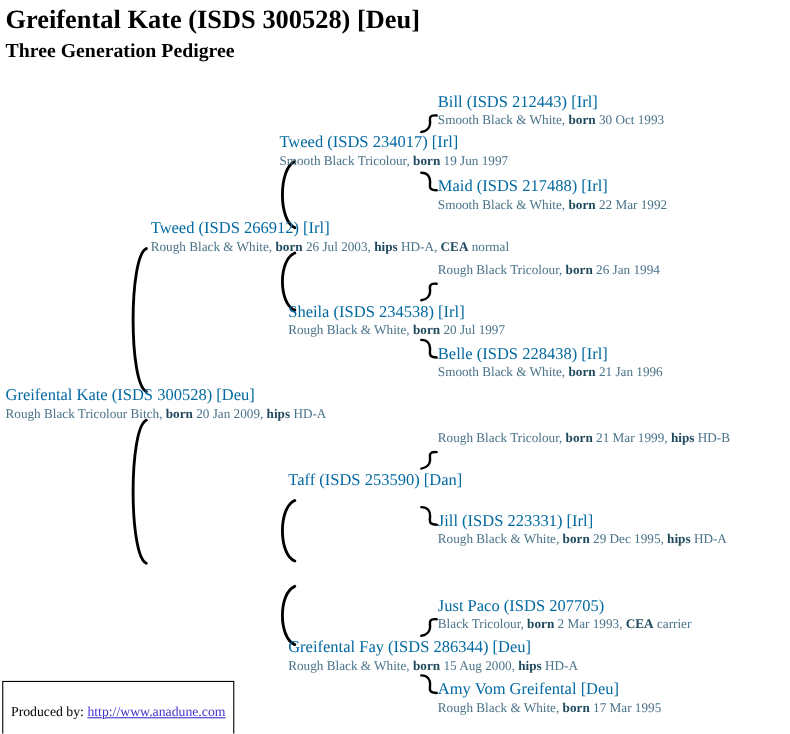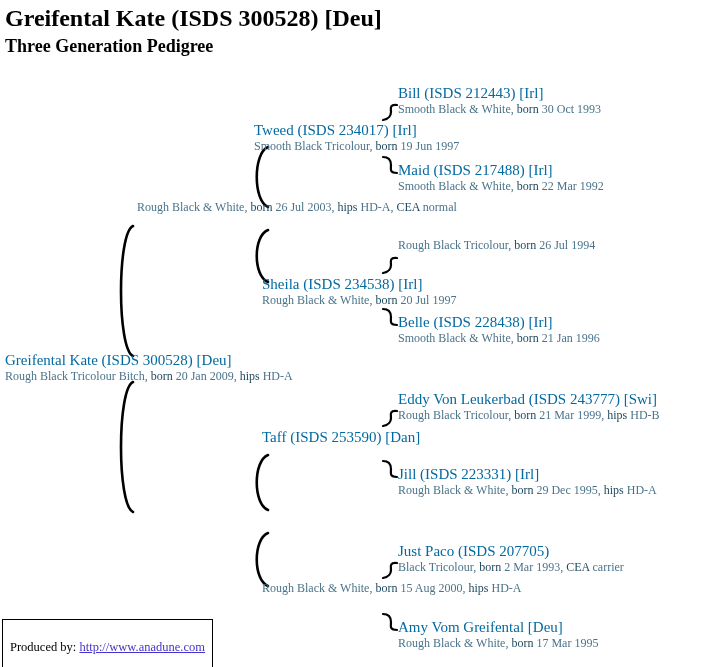--- a/index.html
+++ b/index.html
@@ -3,21 +3,21 @@
 <meta charset="utf-8">
 <style>
   html,body{margin:0;padding:0;background:#fff;}
   #page{position:relative;width:718px;height:667px;background:#fff;overflow:hidden;
         font-family:"Liberation Serif","DejaVu Serif",serif;}
   .title{position:absolute;left:5px;top:5px;font-size:24px;line-height:27px;font-weight:bold;color:#000;white-space:nowrap;}
   .subtitle{position:absolute;left:5px;top:36px;font-size:18px;line-height:20px;font-weight:bold;color:#000;white-space:nowrap;}
   .node{position:absolute;white-space:nowrap;}
   .nm{font-size:15px;line-height:17px;color:#0369a1;}
   .dt{font-size:12px;line-height:13px;margin-top:1px;color:var(--details,#4a7389);}
-  .dt .kw{font-weight:normal;color:var(--kw,#1f4a5e);}
+  .dt .kw{font-weight:bold;color:var(--kw,#1f4a5e);}
   .connectors{position:absolute;left:0;top:0;pointer-events:none;}
   .connectors path{fill:none;stroke:#000;stroke-linecap:round;}
   .tall{stroke-width:2.6px;}
   .short{stroke-width:2.2px;}
   .footer-box{position:absolute;left:2px;top:619px;border:1px solid #000;padding:20px 7px;
               font-size:12.5px;line-height:15px;color:#000;white-space:nowrap;background:#fff;}
   .footer-box a{color:var(--link,#4433cc);text-decoration:underline;cursor:pointer;}
 </style>
 </head>
 <body>
@@ -56,63 +56,64 @@
     <div class="nm">Tweed (ISDS 234017) [Irl]</div>
     <div class="dt"><span>Smooth Black Tricolour, </span><span class="kw">born</span><span> 19 Jun 1997</span></div>
   </div>
 
   <div class="node" style="left:398px;top:162px">
     <div class="nm">Maid (ISDS 217488) [Irl]</div>
     <div class="dt"><span>Smooth Black &amp; White, </span><span class="kw">born</span><span> 22 Mar 1992</span></div>
   </div>
 
   <div class="node" style="left:137px;top:200px">
+    <div class="nm">Tweed (ISDS 266912) [Irl]</div>
     <div class="dt"><span>Rough Black &amp; White, </span><span class="kw">born</span><span> 26 Jul 2003, </span><span class="kw">hips</span><span> HD-A, </span><span class="kw">CEA</span><span> normal</span></div>
   </div>
 
   <div class="node" style="left:398px;top:238px">
-    <div class="dt"><span>Rough Black Tricolour, </span><span class="kw">born</span><span> 26 Jul 1994</span></div>
+    <div class="dt"><span>Rough Black Tricolour, </span><span class="kw">born</span><span> 26 Jan 1994</span></div>
   </div>
 
   <div class="node" style="left:262px;top:276px">
     <div class="nm">Sheila (ISDS 234538) [Irl]</div>
     <div class="dt"><span>Rough Black &amp; White, </span><span class="kw">born</span><span> 20 Jul 1997</span></div>
   </div>
 
   <div class="node" style="left:398px;top:314px">
     <div class="nm">Belle (ISDS 228438) [Irl]</div>
     <div class="dt"><span>Smooth Black &amp; White, </span><span class="kw">born</span><span> 21 Jan 1996</span></div>
   </div>
 
   <div class="node" style="left:5px;top:352px">
     <div class="nm">Greifental Kate (ISDS 300528) [Deu]</div>
     <div class="dt"><span>Rough Black Tricolour Bitch, </span><span class="kw">born</span><span> 20 Jan 2009, </span><span class="kw">hips</span><span> HD-A</span></div>
   </div>
 
   <div class="node" style="left:398px;top:391px">
-    <div class="nm">Eddy Von Leukerbad (ISDS 243777) [Swi]</div>
     <div class="dt"><span>Rough Black Tricolour, </span><span class="kw">born</span><span> 21 Mar 1999, </span><span class="kw">hips</span><span> HD-B</span></div>
   </div>
 
   <div class="node" style="left:262px;top:429px">
     <div class="nm">Taff (ISDS 253590) [Dan]</div>
   </div>
 
   <div class="node" style="left:398px;top:466px">
     <div class="nm">Jill (ISDS 223331) [Irl]</div>
     <div class="dt"><span>Rough Black &amp; White, </span><span class="kw">born</span><span> 29 Dec 1995, </span><span class="kw">hips</span><span> HD-A</span></div>
   </div>
 
 
   <div class="node" style="left:398px;top:543px">
     <div class="nm">Just Paco (ISDS 207705)</div>
     <div class="dt"><span>Black Tricolour, </span><span class="kw">born</span><span> 2 Mar 1993, </span><span class="kw">CEA</span><span> carrier</span></div>
   </div>
 
   <div class="node" style="left:262px;top:581px">
+    <div class="nm">Greifental Fay (ISDS 286344) [Deu]</div>
     <div class="dt"><span>Rough Black &amp; White, </span><span class="kw">born</span><span> 15 Aug 2000, </span><span class="kw">hips</span><span> HD-A</span></div>
   </div>
 
   <div class="node" style="left:398px;top:619px">
     <div class="nm">Amy Vom Greifental [Deu]</div>
     <div class="dt"><span>Rough Black &amp; White, </span><span class="kw">born</span><span> 17 Mar 1995</span></div>
   </div>
 
   <div class="footer-box">
     <span>Produced by: </span><a>http://www.anadune.com</a>

